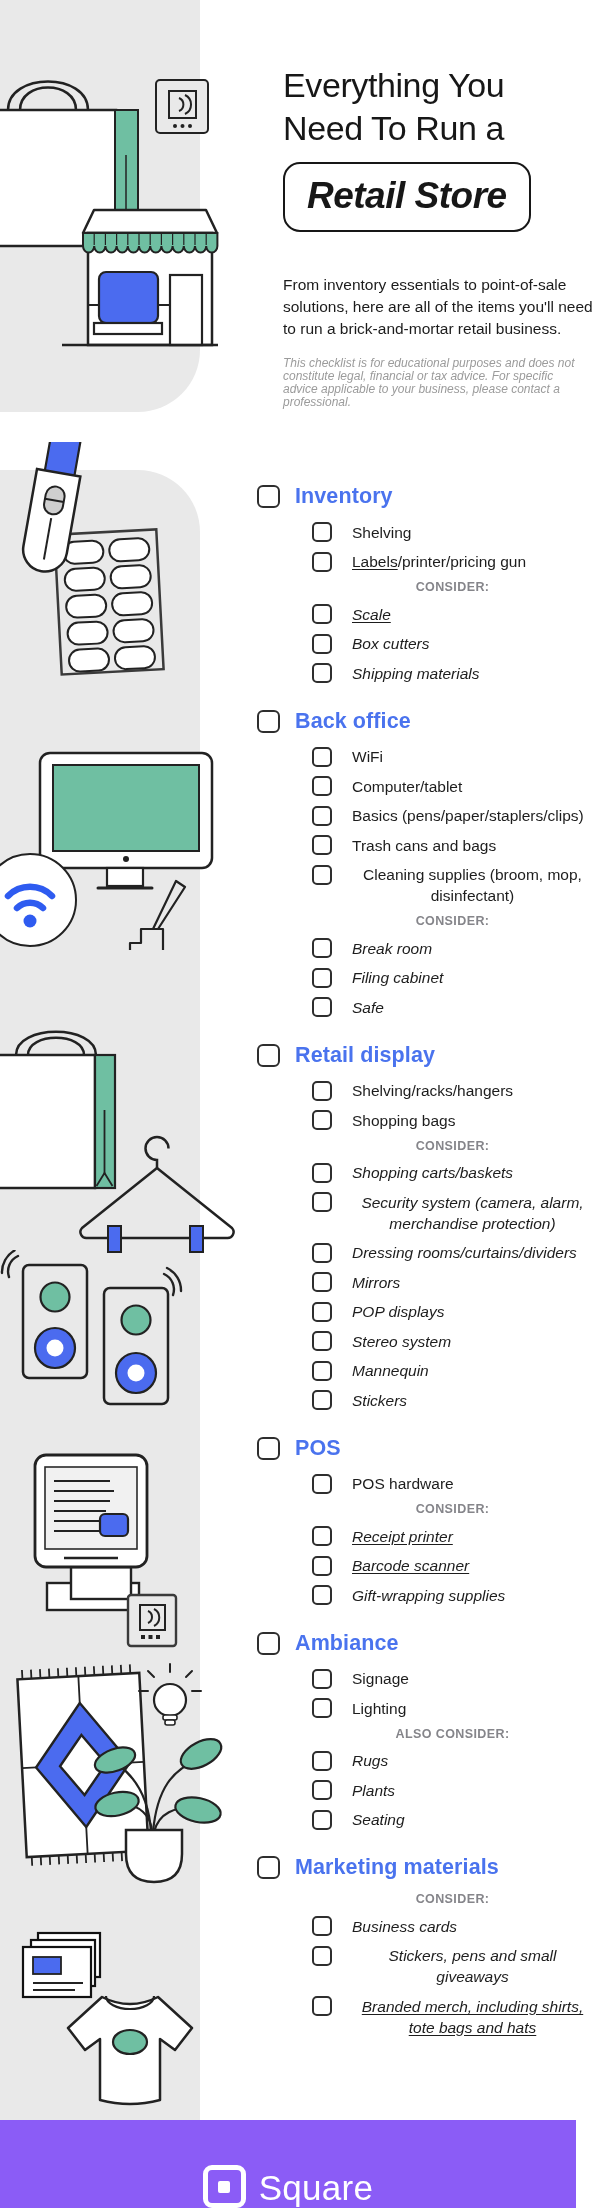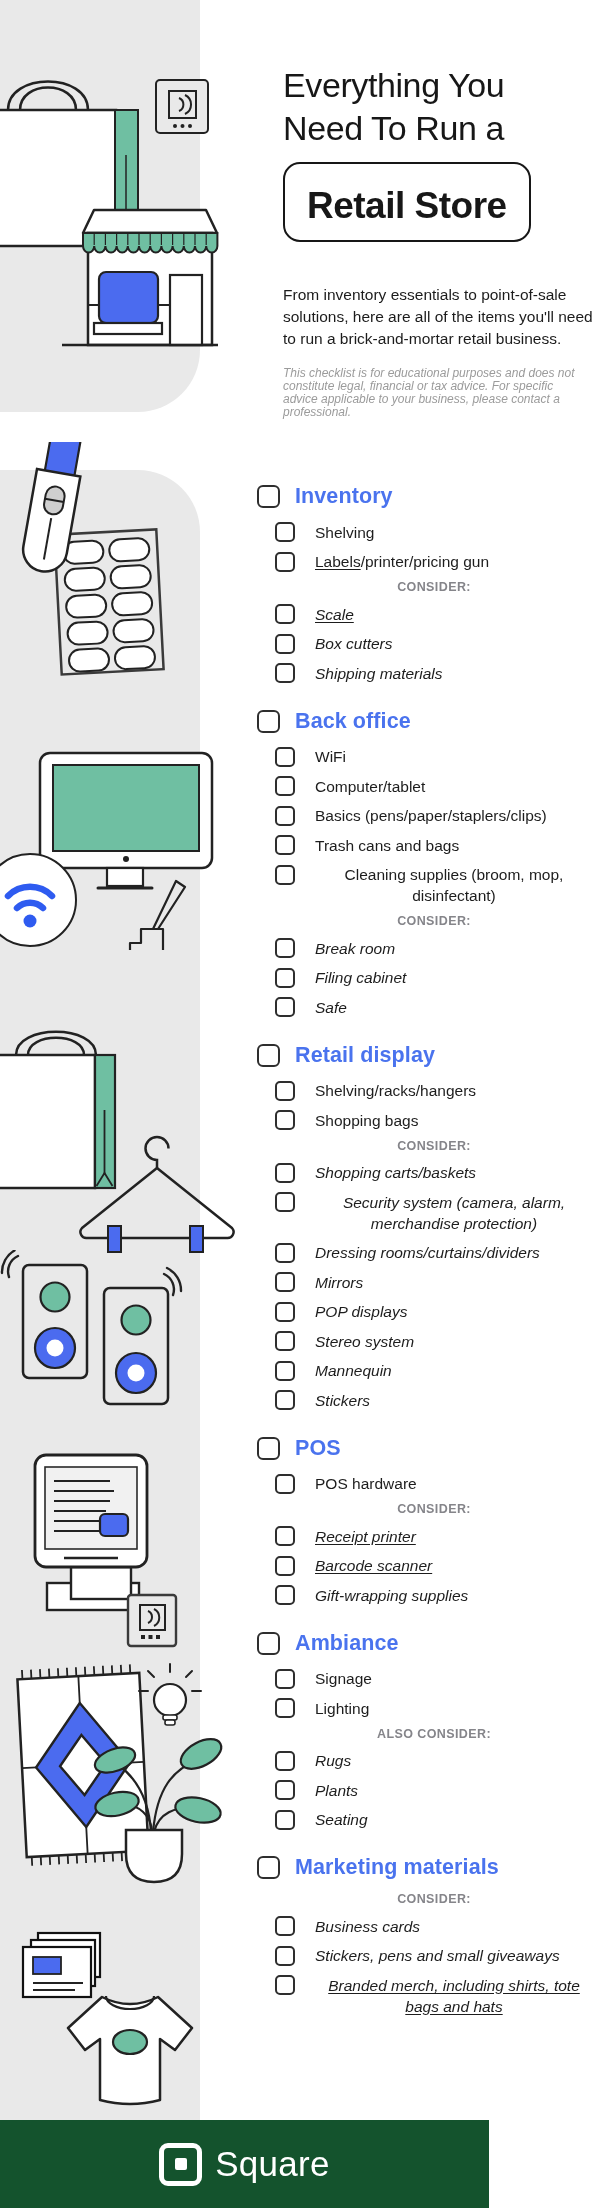--- a/index.html
+++ b/index.html
@@ -8,41 +8,41 @@
     font-family:"Liberation Sans", sans-serif;color:#1d1d1d;
   }
   .gray-top{position:absolute;left:0;top:0;width:200px;height:412px;background:#e9e9e9;border-bottom-right-radius:62px;}
   .gray-main{position:absolute;left:0;top:470px;width:200px;height:1650px;background:#e9e9e9;border-top-right-radius:62px;}
   .illus{position:absolute;pointer-events:none;}
 
   
   .header-text{position:absolute;left:283px;top:64px;width:312px;}
   .title{margin:0;font-size:34px;line-height:43px;font-weight:400;letter-spacing:-0.4px;color:#171717;}
   .badge{display:inline-block;margin-top:12px;border:2.5px solid #171717;border-radius:17px;
-         padding:21px 22px 13px;font-size:37px;font-weight:700;color:#171717;letter-spacing:-0.5px;}
+         padding:11px 22px 13px;font-size:37px;font-weight:700;color:#171717;letter-spacing:-0.5px;font-style:italic;}
   .intro{margin:42px 0 0;font-size:15.5px;line-height:22px;color:#1c1c1c;width:312px;}
   .disclaimer{margin:17px 0 0;font-size:12px;line-height:13px;font-style:italic;color:#9b9b9b;width:300px;}
 
   
   .checklist{position:absolute;left:257px;top:484px;width:336px;}
   .sec{margin-bottom:25px;text-align:center;}
   .sec-head{display:flex;align-items:center;gap:15px;margin-bottom:12px;}
   .sec-title{margin:0;font-size:21.5px;font-weight:700;color:#4a73ee;letter-spacing:0.1px;}
-  .sec-body{margin-left:18px;}
+  .sec-body{margin-left:55px;}
   .row{display:flex;align-items:flex-start;gap:20px;margin-bottom:8px;}
   .lbl{font-size:15.5px;line-height:21px;color:#1d1d1d;padding-top:0.5px;}
   .lbl.it{font-style:italic;}
   .u{text-decoration:underline;text-underline-offset:2px;}
   .cb{flex:none;width:16px;height:16px;margin-top:1px;background:#fff;border:2.4px solid #2e2e2e;border-radius:5px;cursor:pointer;}
   .cb-lg{width:19px;height:19px;border-radius:6px;margin-top:0;}
   .consider{margin:8px 0 9px;font-size:12.5px;font-weight:700;letter-spacing:0.4px;color:#85858a;}
 
   
-  .footer{position:absolute;left:0;bottom:0;width:489px;height:88px;background:#14532d;
-          display:flex;align-items:center;justify-content:center;gap:13px;}
+  .footer{position:absolute;left:0;bottom:0;width:576px;height:88px;background:#8b5cf6;
+          display:flex;align-items:flex-end;justify-content:center;gap:13px;}
   .sq-logo{width:33px;height:33px;border:5px solid #ffffff;border-radius:9px;display:flex;align-items:center;justify-content:center;}
   .sq-logo-inner{width:12px;height:12px;background:#ffffff;border-radius:2px;}
   .sq-word{font-size:35px;color:#ffffff;font-weight:400;letter-spacing:0.3px;}
 </style>
 </head>
 <body>
 
 <div class="page">
 
   <div class="gray-top"></div>

